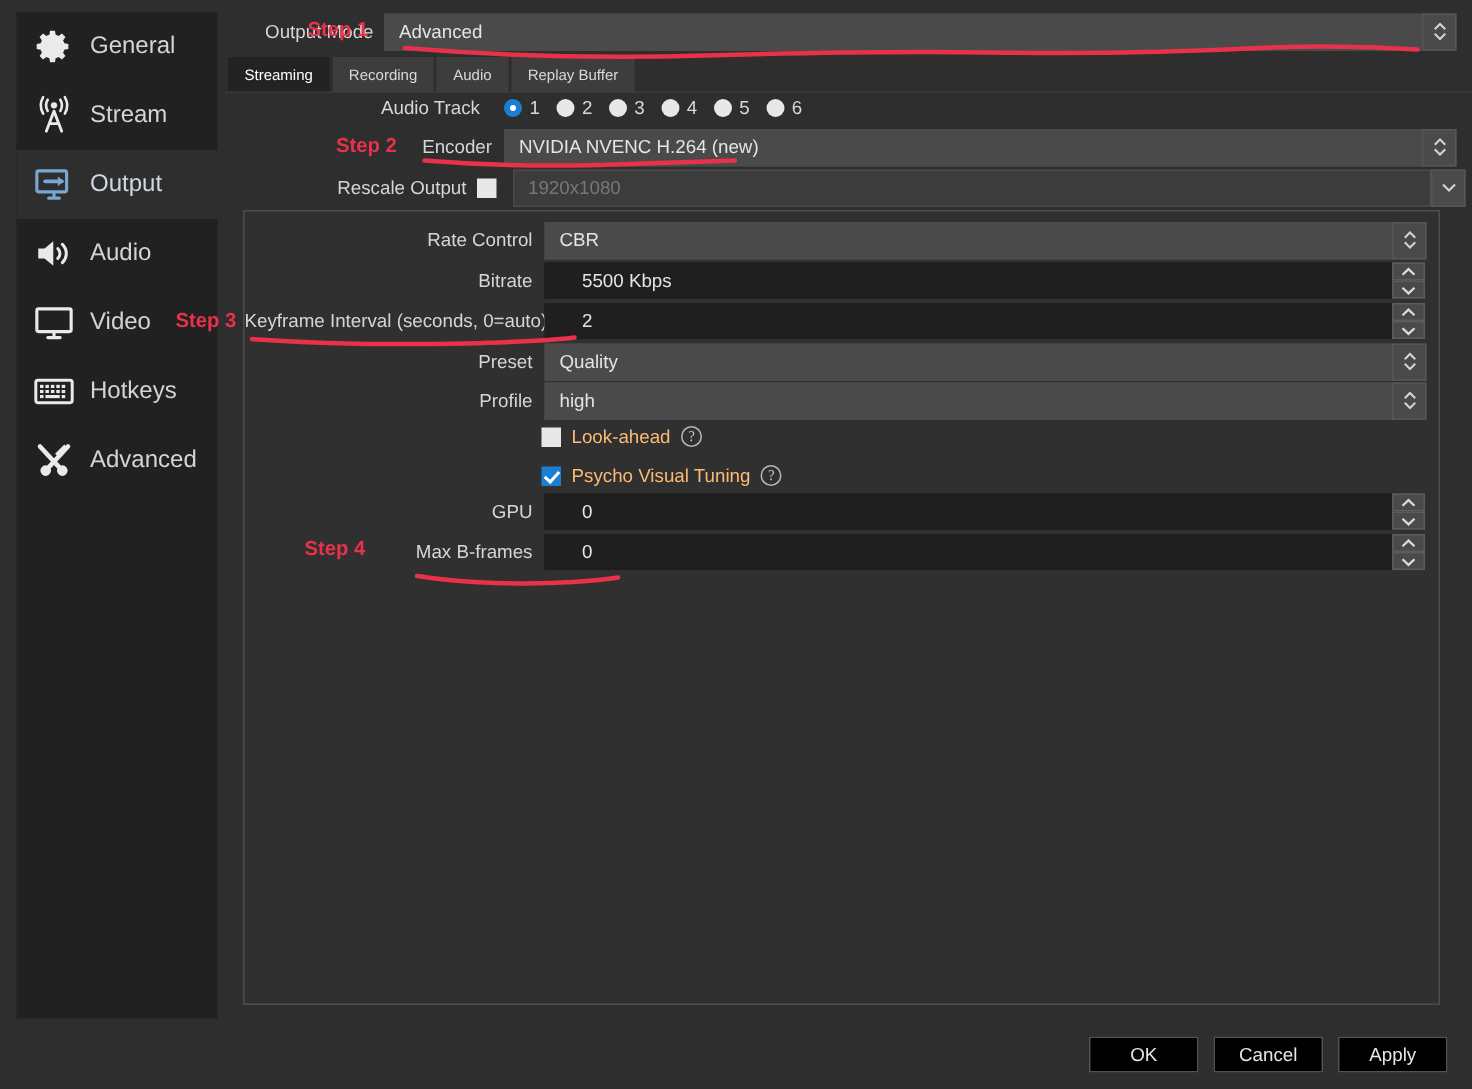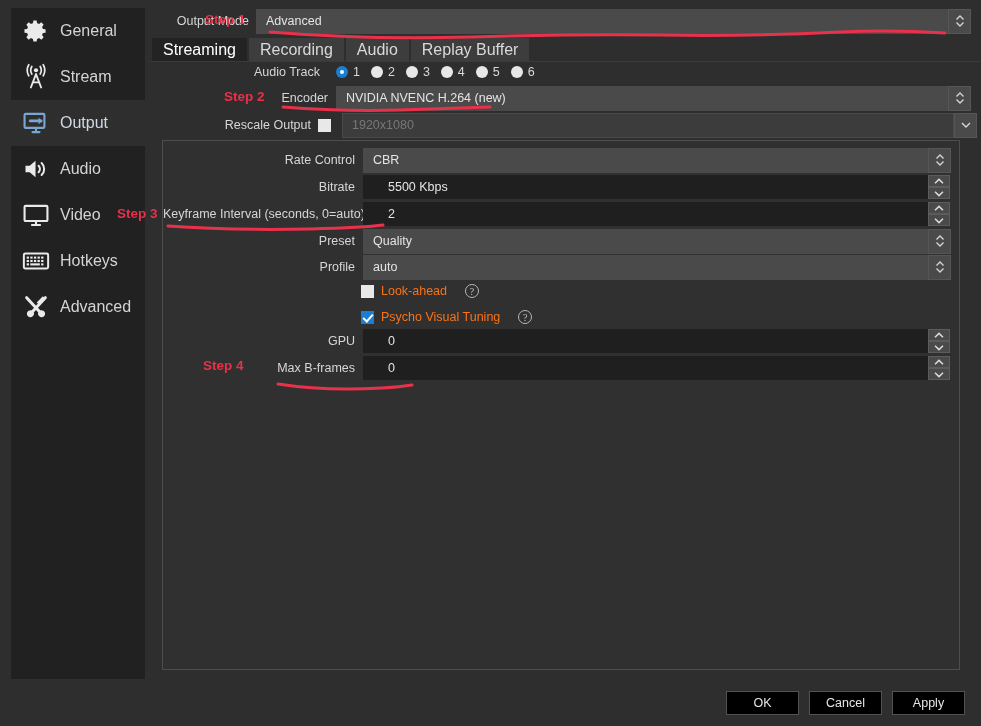--- a/index.html
+++ b/index.html
@@ -87,21 +87,21 @@
     position: absolute;
     left: 2px; top: 38px;
     display: flex;
     align-items: flex-end;
     height: 24px;
   }
   .tab {
     height: 24px;
     padding: 0 11px;
     display: flex; align-items: center;
-    font-size: 16px;
+    font-size: 10px;
     color: #d9d9d9;
     background: #3d3d3d;
     margin-right: 2px;
   }
   .tab.active { background: #232323; color: #ffffff; }
   #tab-underline {
     position: absolute;
     left: 0px; top: 61px;
     width: 831px; height: 1px;
     background: #3a3a3a;
@@ -226,22 +226,22 @@
     border: 1px solid #5c5c5c;
     display: flex; align-items: center; justify-content: center;
   }
 
   .check-row {
     position: absolute;
     display: flex; align-items: center;
     height: 18px;
   }
   .check-label {
-    color: #f97316; font-size: 12.5px;
-    margin-left: 7px; margin-right: 18px;
+    color: #fdba74; font-size: 12.5px;
+    margin-left: 7px; margin-right: 7px;
     white-space: nowrap;
   }
   .help-ico {
     width: 14px; height: 14px;
     border-radius: 50%;
     border: 1px solid #b6b6b6;
     color: #c9c9c9;
     font-size: 10px;
     display: flex; align-items: center; justify-content: center;
     font-family: "Liberation Serif", serif;
@@ -532,21 +532,21 @@
               <path d="M1.5 6.5 L5 3 L8.5 6.5" stroke="#d6d6d6" stroke-width="1.3" fill="none"></path>
               <path d="M1.5 9.5 L5 13 L8.5 9.5" stroke="#d6d6d6" stroke-width="1.3" fill="none"></path>
             </svg>
           </span>
         </div>
       </div>
 
       <div class="field-row" style="top:115px;">
         <span class="field-label">Profile</span>
         <div class="combobox" style="width:565px;">
-          <span>auto</span>
+          <span>high</span>
           <span class="cbx-arrow">
             <svg class="chev" width="10" height="16" viewBox="0 0 10 16">
               <path d="M1.5 6.5 L5 3 L8.5 6.5" stroke="#d6d6d6" stroke-width="1.3" fill="none"></path>
               <path d="M1.5 9.5 L5 13 L8.5 9.5" stroke="#d6d6d6" stroke-width="1.3" fill="none"></path>
             </svg>
           </span>
         </div>
       </div>
 
       <div class="check-row" style="left:198px; top:141px;">

